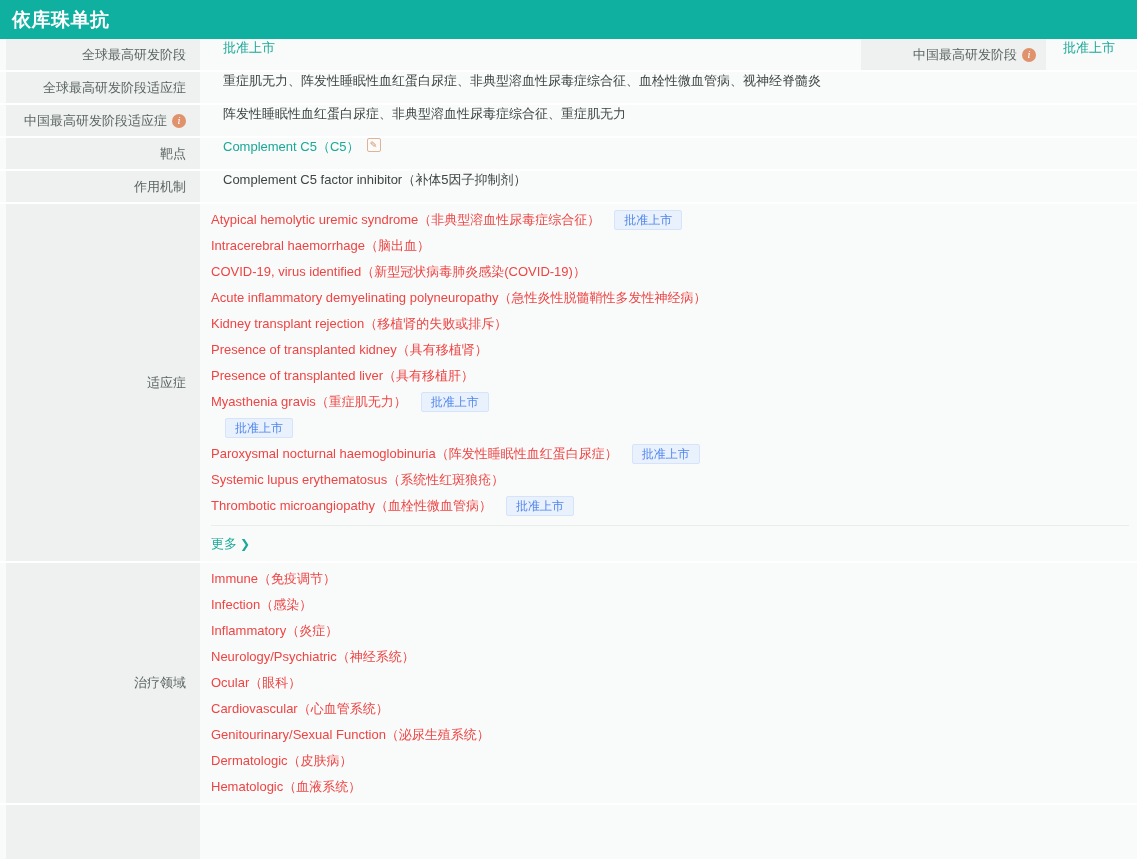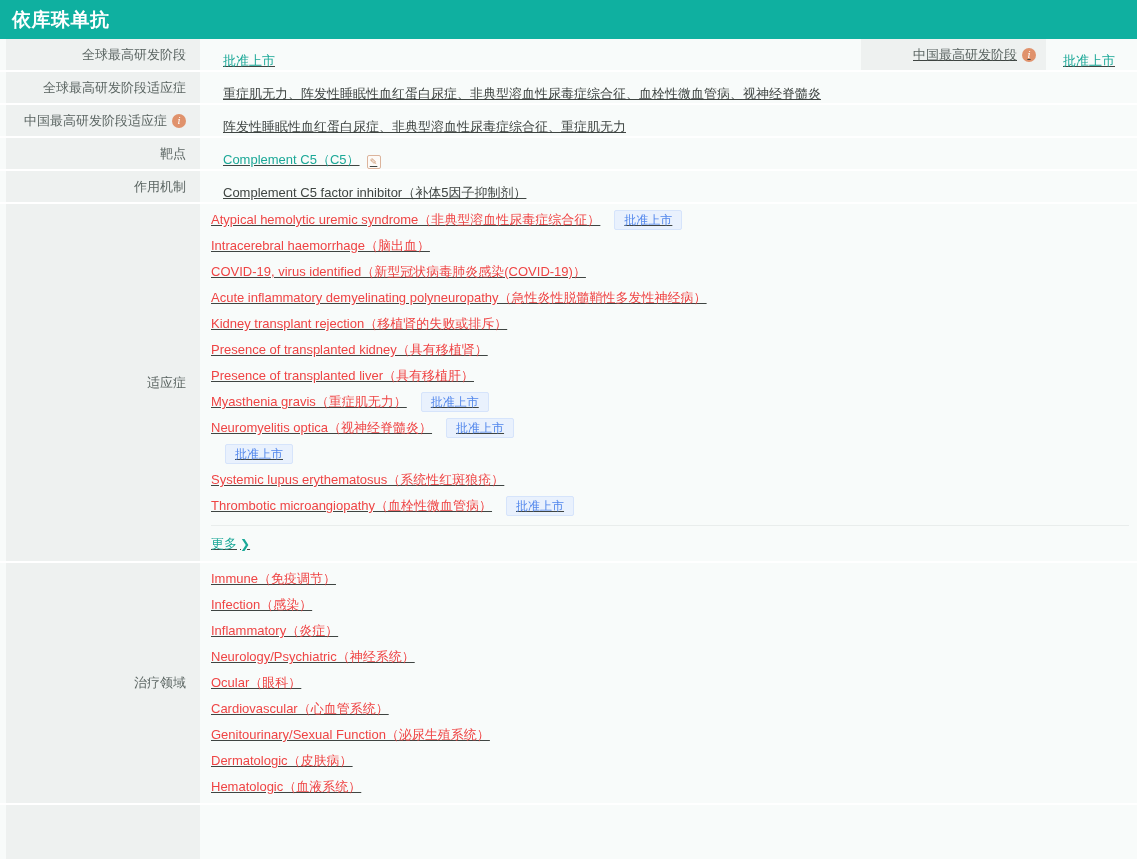--- a/index.html
+++ b/index.html
@@ -16,21 +16,21 @@
   .table { background:#ffffff; }
   .row { display:flex; align-items:stretch; background:#f8fbfa; border-bottom:2px solid #ffffff; }
   .label-cell {
     width:194px; min-width:194px; margin-left:6px; background:#eef1f0;
     color:#5b6562; font-size:13px;
     display:flex; align-items:center; justify-content:flex-end;
     padding-right:14px; text-align:right;
   }
   .value-cell {
     flex:1; padding-left:11px; font-size:13px; color:#3f4542;
-    display:flex; align-items:flex-end;text-decoration:underline;
+    display:flex; align-items:flex-start;
   }
   .row-single { height:33px;gap:12px; }
   .value-list { display:block; padding-top:3px; padding-bottom:3px; padding-right:8px; }
   .list-item { display:flex; align-items:center; line-height:26px; height:26px; white-space:nowrap; }
   .item-text { color:#ef4444; }
 
   .teal-link { color:#1ba897; text-decoration:none; cursor:pointer; }
   .badge {
     display:inline-block; margin-left:14px; padding:0 9px; height:20px; line-height:19px;
     font-size:12px; color:#5287ec; background:#e9f1fd;
@@ -134,24 +134,24 @@
               <span class="item-text">Presence of transplanted kidney（具有移植肾）</span>
             </div>
             <div class="list-item">
               <span class="item-text">Presence of transplanted liver（具有移植肝）</span>
             </div>
             <div class="list-item">
               <span class="item-text">Myasthenia gravis（重症肌无力）</span>
               <span class="badge">批准上市</span>
             </div>
             <div class="list-item">
-              <span class="item-text">Neuromyelitis optica（视神经脊髓炎）</span>
-              <span class="badge">批准上市</span>
-            </div>
-            <div class="list-item">
+              <span class="badge">批准上市</span>
+            </div>
+            <div class="list-item">
+              <span class="item-text">Paroxysmal nocturnal haemoglobinuria（阵发性睡眠性血红蛋白尿症）</span>
               <span class="badge">批准上市</span>
             </div>
             <div class="list-item">
               <span class="item-text">Systemic lupus erythematosus（系统性红斑狼疮）</span>
             </div>
             <div class="list-item">
               <span class="item-text">Thrombotic microangiopathy（血栓性微血管病）</span>
               <span class="badge">批准上市</span>
             </div>
           </div>

